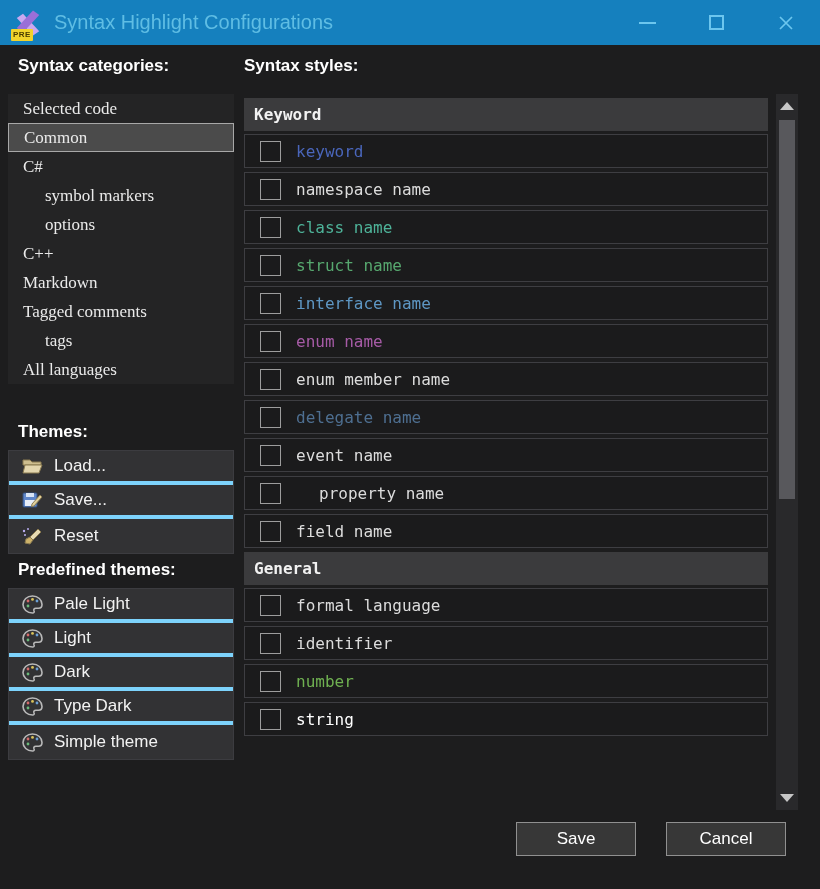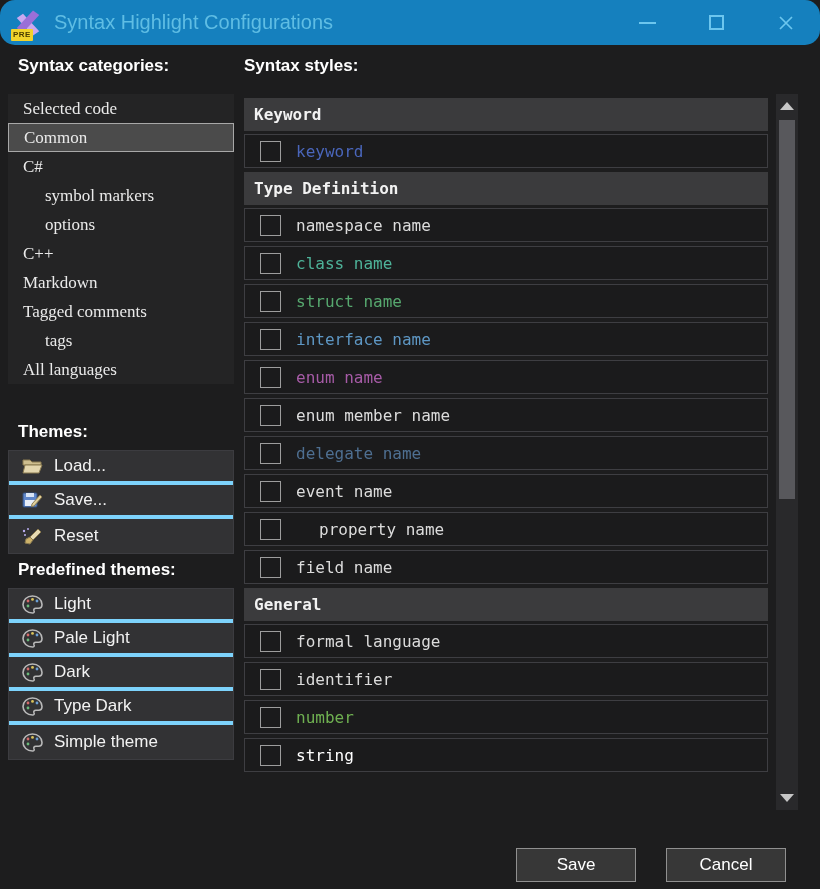--- a/index.html
+++ b/index.html
@@ -2,21 +2,21 @@
 <html><head>
 <meta charset="utf-8">
 <style>
   html,body{margin:0;padding:0;}
   body{
     width:820px;height:889px;position:relative;overflow:hidden;
     background:#1d1d1e;font-family:"Liberation Sans",sans-serif;
     -webkit-font-smoothing:antialiased;
   }
   
-  .titlebar{position:absolute;top:0;left:0;width:820px;height:45px;background:#1580be;display:flex;align-items:center;border-radius:15px;}
+  .titlebar{position:absolute;top:0;left:0;width:820px;height:45px;background:#1580be;display:flex;align-items:center;}
   .app-icon{width:30px;height:30px;margin-left:13px;position:relative;flex:0 0 auto;}
   .app-icon svg{display:block;}
   .icon-badge{position:absolute;left:-2px;bottom:-3px;background:#f2d32b;color:#4a3b00;
     font-size:8px;font-weight:bold;line-height:10px;padding:1px 2px;border-radius:1px;letter-spacing:.5px;}
   .titlebar-title{color:#5fbde4;font-size:20px;margin-left:11px;flex:1 1 auto;white-space:nowrap;}
   .win-controls{display:flex;height:45px;flex:0 0 auto;}
   .win-btn{width:69px;height:45px;display:flex;align-items:center;justify-content:center;cursor:default;}
   .glyph-min{width:17px;border-top:2px solid #6cc6ee;}
   .glyph-max{width:15px;height:15px;border:2px solid #6cc6ee;box-sizing:border-box;}
   
@@ -45,21 +45,21 @@
   .style-label{font-family:"DejaVu Sans Mono",monospace;font-size:16px;margin-left:15px;white-space:nowrap;}
   
   .scrollbar{position:absolute;left:776px;top:94px;width:22px;height:716px;background:#29292b;}
   .sb-btn{position:absolute;left:0;width:22px;height:20px;display:flex;align-items:center;justify-content:center;}
   .sb-up{top:2px;}
   .sb-down{bottom:2px;}
   .tri-up{width:0;height:0;border-left:7px solid transparent;border-right:7px solid transparent;border-bottom:8px solid #c6c6c6;}
   .tri-down{width:0;height:0;border-left:7px solid transparent;border-right:7px solid transparent;border-top:8px solid #c6c6c6;}
   .sb-thumb{position:absolute;left:3px;top:26px;width:16px;height:379px;background:#58585c;}
   
-  .footer-btn{position:absolute;top:848px;width:120px;height:34px;background:#373737;
+  .footer-btn{position:absolute;top:822px;width:120px;height:34px;background:#373737;
     border:1px solid #909090;color:#ffffff;font-size:17px;font-family:"Liberation Sans",sans-serif;}
   #save-btn{left:516px;}
   #cancel-btn{left:666px;}
 </style>
 </head>
 <body>
 
 <div class="titlebar">
   <div class="app-icon">
     <svg width="30" height="30" viewBox="0 0 24 24">
@@ -139,33 +139,33 @@
     <div class="stack-btn">
       <span class="ico">
         <svg width="21" height="19" viewBox="0 0 21 19">
           <path d="M10.5 1 C5 1 1 4.8 1 9.5 C1 14.2 5 18 10.5 18 C12 18 12.6 17 12 15.8 C11.4 14.5 12.2 13.2 13.8 13.2 L16.5 13.2 C18.7 13.2 20 11.6 20 9.5 C20 4.8 16 1 10.5 1 Z" fill="none" stroke="#b9b9b9" stroke-width="1.6"></path>
           <circle cx="6" cy="6" r="1.4" fill="#d46a6a"></circle>
           <circle cx="10.5" cy="4.4" r="1.4" fill="#d9c25a"></circle>
           <circle cx="15" cy="6" r="1.4" fill="#6a9ed4"></circle>
           <circle cx="6" cy="11" r="1.4" fill="#6ab97a"></circle>
         </svg>
       </span>
+      <span>Pale Light</span>
+    </div>
+    <div class="stack-btn">
+      <span class="ico">
+        <svg width="21" height="19" viewBox="0 0 21 19">
+          <path d="M10.5 1 C5 1 1 4.8 1 9.5 C1 14.2 5 18 10.5 18 C12 18 12.6 17 12 15.8 C11.4 14.5 12.2 13.2 13.8 13.2 L16.5 13.2 C18.7 13.2 20 11.6 20 9.5 C20 4.8 16 1 10.5 1 Z" fill="none" stroke="#b9b9b9" stroke-width="1.6"></path>
+          <circle cx="6" cy="6" r="1.4" fill="#d46a6a"></circle>
+          <circle cx="10.5" cy="4.4" r="1.4" fill="#d9c25a"></circle>
+          <circle cx="15" cy="6" r="1.4" fill="#6a9ed4"></circle>
+          <circle cx="6" cy="11" r="1.4" fill="#6ab97a"></circle>
+        </svg>
+      </span>
       <span>Light</span>
-    </div>
-    <div class="stack-btn">
-      <span class="ico">
-        <svg width="21" height="19" viewBox="0 0 21 19">
-          <path d="M10.5 1 C5 1 1 4.8 1 9.5 C1 14.2 5 18 10.5 18 C12 18 12.6 17 12 15.8 C11.4 14.5 12.2 13.2 13.8 13.2 L16.5 13.2 C18.7 13.2 20 11.6 20 9.5 C20 4.8 16 1 10.5 1 Z" fill="none" stroke="#b9b9b9" stroke-width="1.6"></path>
-          <circle cx="6" cy="6" r="1.4" fill="#d46a6a"></circle>
-          <circle cx="10.5" cy="4.4" r="1.4" fill="#d9c25a"></circle>
-          <circle cx="15" cy="6" r="1.4" fill="#6a9ed4"></circle>
-          <circle cx="6" cy="11" r="1.4" fill="#6ab97a"></circle>
-        </svg>
-      </span>
-      <span>Pale Light</span>
     </div>
     <div class="stack-btn">
       <span class="ico">
         <svg width="21" height="19" viewBox="0 0 21 19">
           <path d="M10.5 1 C5 1 1 4.8 1 9.5 C1 14.2 5 18 10.5 18 C12 18 12.6 17 12 15.8 C11.4 14.5 12.2 13.2 13.8 13.2 L16.5 13.2 C18.7 13.2 20 11.6 20 9.5 C20 4.8 16 1 10.5 1 Z" fill="none" stroke="#b9b9b9" stroke-width="1.6"></path>
           <circle cx="6" cy="6" r="1.4" fill="#d46a6a"></circle>
           <circle cx="10.5" cy="4.4" r="1.4" fill="#d9c25a"></circle>
           <circle cx="15" cy="6" r="1.4" fill="#6a9ed4"></circle>
           <circle cx="6" cy="11" r="1.4" fill="#6ab97a"></circle>
         </svg>
@@ -198,21 +198,20 @@
     </div>
   </div>
 
 <div class="section-label" style="left:244px;top:56px;">Syntax styles:</div>
 <div class="styles-viewport">
     <div class="group-header">Keyword</div>
     <div class="style-row">
       <div class="checkbox"></div>
       <span class="style-label" style="color: rgb(74, 102, 187);">keyword</span>
     </div>
-    <div class="group-header later">Type Definition</div>
     <div class="style-row">
       <div class="checkbox"></div>
       <span class="style-label" style="color: rgb(220, 220, 220);">namespace name</span>
     </div>
     <div class="style-row">
       <div class="checkbox"></div>
       <span class="style-label" style="color: rgb(78, 179, 153);">class name</span>
     </div>
     <div class="style-row">
       <div class="checkbox"></div>

